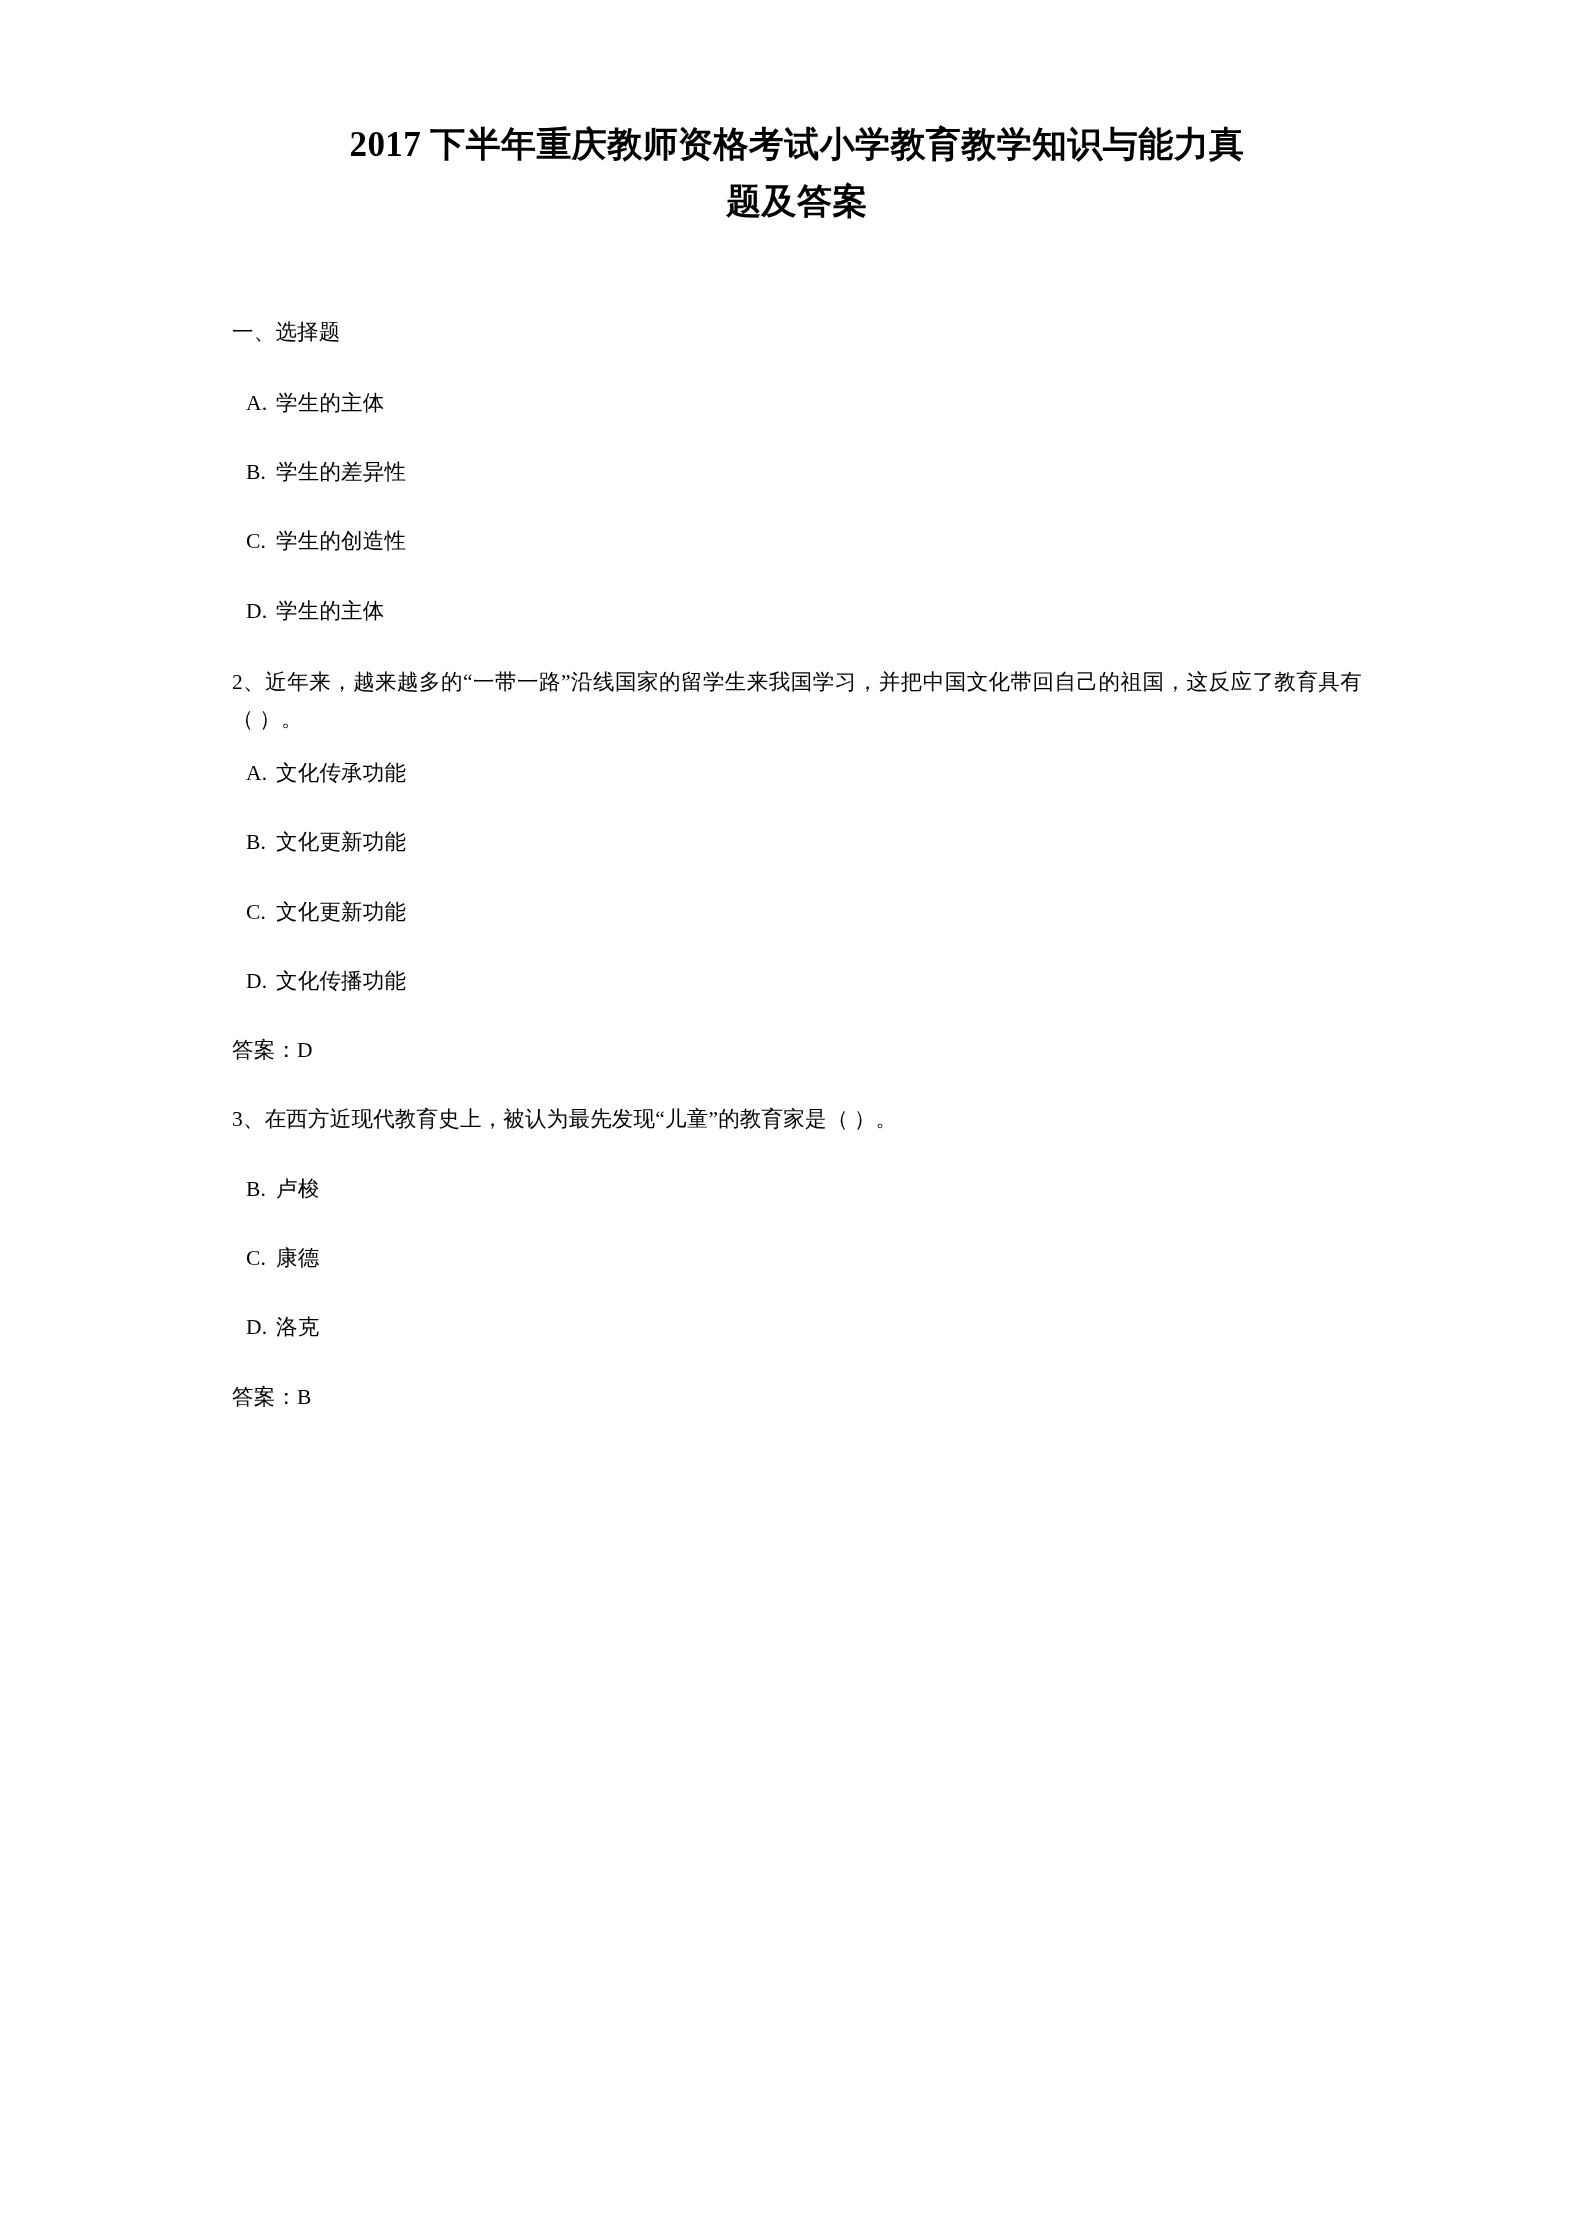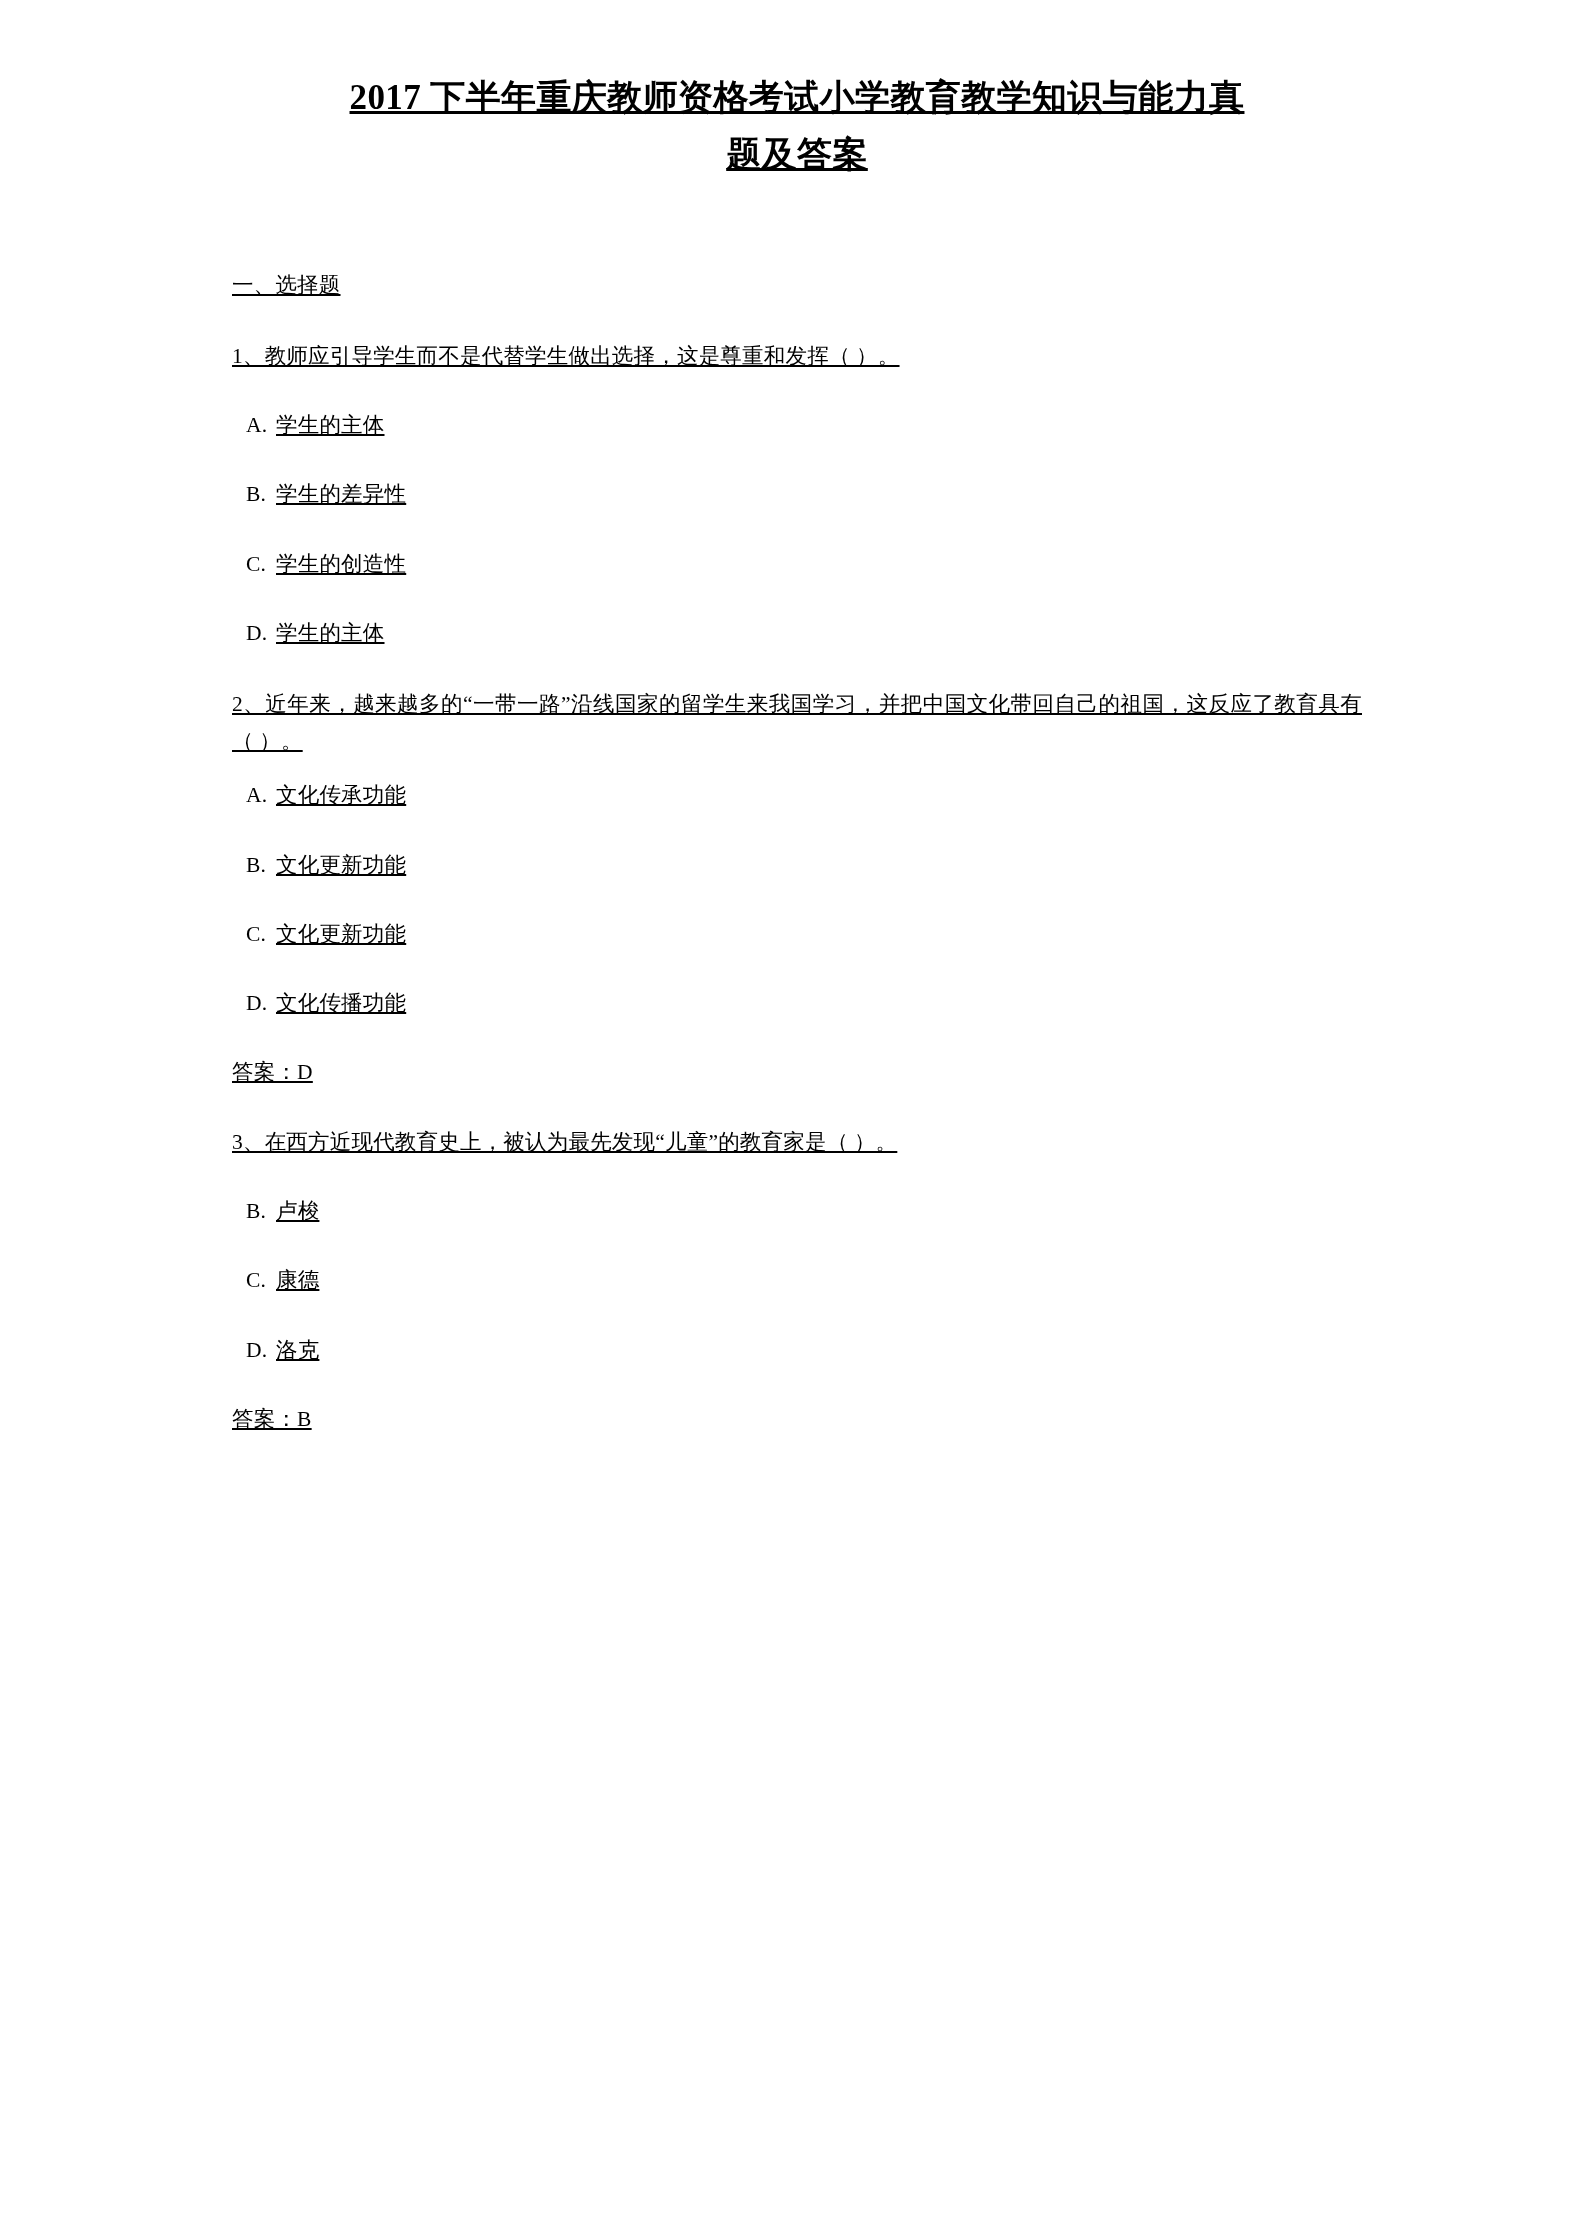--- a/index.html
+++ b/index.html
@@ -11,23 +11,22 @@
     width: 1580px;
     height: 2236px;
     font-family: "Liberation Serif", "DejaVu Serif", serif;
     color: #000000;
     overflow: hidden;
   }
   .page {
     width: 1580px;
     height: 1744px;
     box-sizing: border-box;
-    padding: 70px 218px 0 232px;
+    padding: 117px 218px 0 232px;
     position: relative;
-    text-decoration: underline;
   }
   .doc-title {
     font-size: 35px;
     font-weight: bold;
     line-height: 1.62;
     text-align: center;
     letter-spacing: 0.4px;
     margin: 0 0 0 0;
   }
   .doc-title .line2 {
@@ -74,21 +73,20 @@
     <span>2017 下半年重庆教师资格考试小学教育教学知识与能力真</span>
     <span class="line2">题及答案</span>
   </h1>
 
   <div class="spacer-after-title"></div>
 
   <p class="para section-head">一、选择题</p>
 
   <div>
 
-    <p class="para question">1、教师应引导学生而不是代替学生做出选择，这是尊重和发挥（    ）。</p>
 
     <p class="para option">
       <span class="opt-letter">A.</span><span>学生的主体</span>
     </p>
     <p class="para option">
       <span class="opt-letter">B.</span><span>学生的差异性</span>
     </p>
     <p class="para option">
       <span class="opt-letter">C.</span><span>学生的创造性</span>
     </p>

